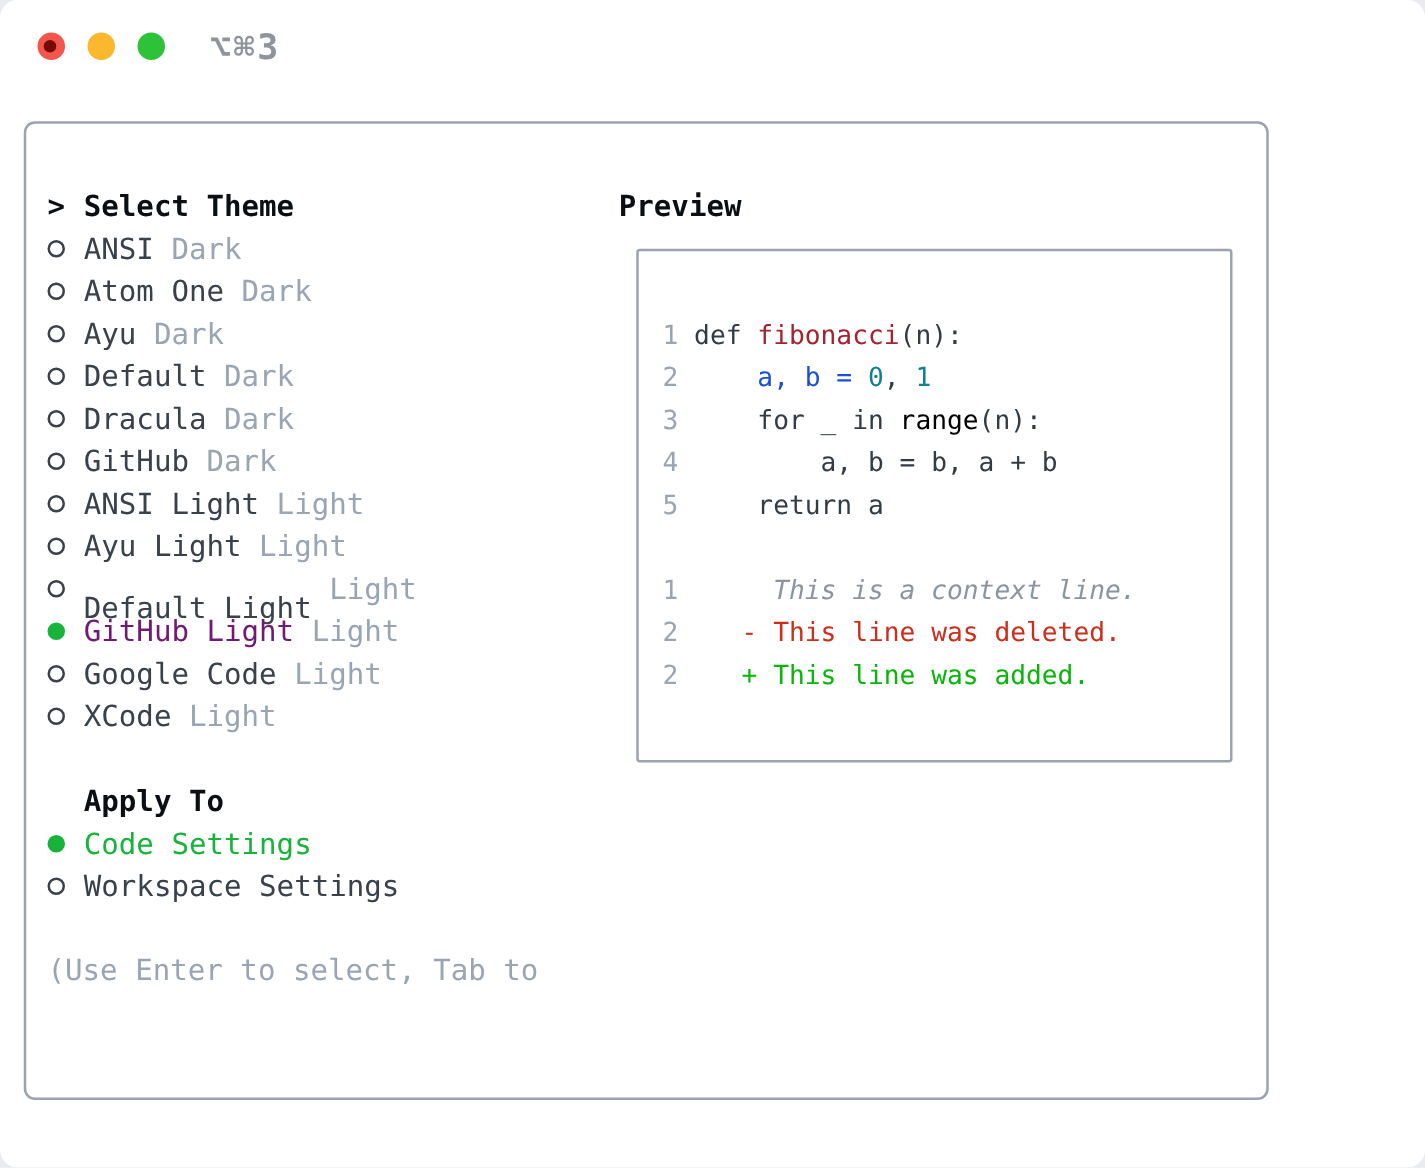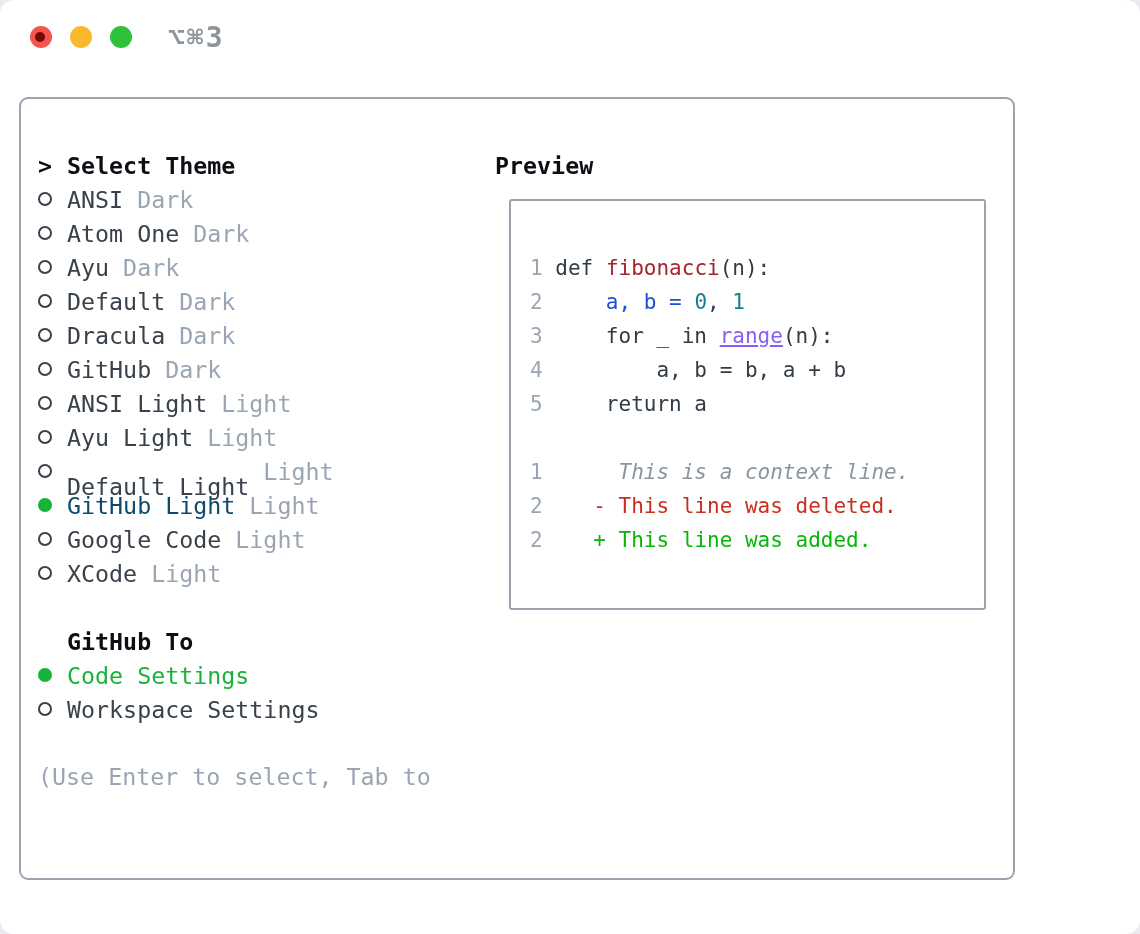--- a/index.html
+++ b/index.html
@@ -65,45 +65,45 @@
       <div id="theme-list">
           <div class="row"><span class="marker"><span class="circle" style="border-color: rgb(57, 65, 75);"></span></span><span style="color: rgb(57, 65, 75);">ANSI</span><span style="color: rgb(154, 165, 179);"> Dark</span></div>
           <div class="row"><span class="marker"><span class="circle" style="border-color: rgb(57, 65, 75);"></span></span><span style="color: rgb(57, 65, 75);">Atom One</span><span style="color: rgb(154, 165, 179);"> Dark</span></div>
           <div class="row"><span class="marker"><span class="circle" style="border-color: rgb(57, 65, 75);"></span></span><span style="color: rgb(57, 65, 75);">Ayu</span><span style="color: rgb(154, 165, 179);"> Dark</span></div>
           <div class="row"><span class="marker"><span class="circle" style="border-color: rgb(57, 65, 75);"></span></span><span style="color: rgb(57, 65, 75);">Default</span><span style="color: rgb(154, 165, 179);"> Dark</span></div>
           <div class="row"><span class="marker"><span class="circle" style="border-color: rgb(57, 65, 75);"></span></span><span style="color: rgb(57, 65, 75);">Dracula</span><span style="color: rgb(154, 165, 179);"> Dark</span></div>
           <div class="row"><span class="marker"><span class="circle" style="border-color: rgb(57, 65, 75);"></span></span><span style="color: rgb(57, 65, 75);">GitHub</span><span style="color: rgb(154, 165, 179);"> Dark</span></div>
           <div class="row"><span class="marker"><span class="circle" style="border-color: rgb(57, 65, 75);"></span></span><span style="color: rgb(57, 65, 75);">ANSI Light</span><span style="color: rgb(154, 165, 179);"> Light</span></div>
           <div class="row"><span class="marker"><span class="circle" style="border-color: rgb(57, 65, 75);"></span></span><span style="color: rgb(57, 65, 75);">Ayu Light</span><span style="color: rgb(154, 165, 179);"> Light</span></div>
           <div class="row"><span class="marker"><span class="circle" style="border-color: rgb(57, 65, 75);"></span></span><span style="color: rgb(57, 65, 75); margin-top: 31px;">Default Light</span><span style="color: rgb(154, 165, 179);"> Light</span></div>
-          <div class="row"><span class="marker"><span class="circle" style="border-color: rgb(23, 179, 59); background: rgb(23, 179, 59);"></span></span><span style="color: #0c4a6e;">GitHub Light</span><span style="color: rgb(154, 165, 179);"> Light</span></div>
+          <div class="row"><span class="marker"><span class="circle" style="border-color: rgb(23, 179, 59); background: rgb(23, 179, 59);"></span></span><span style="color: #701a75;">GitHub Light</span><span style="color: rgb(154, 165, 179);"> Light</span></div>
           <div class="row"><span class="marker"><span class="circle" style="border-color: rgb(57, 65, 75);"></span></span><span style="color: rgb(57, 65, 75);">Google Code</span><span style="color: rgb(154, 165, 179);"> Light</span></div>
           <div class="row"><span class="marker"><span class="circle" style="border-color: rgb(57, 65, 75);"></span></span><span style="color: rgb(57, 65, 75);">XCode</span><span style="color: rgb(154, 165, 179);"> Light</span></div>
         </div>
       <div class="gap"></div>
       <div class="row hdr" style="color: rgb(11, 15, 20);">
-        <span class="marker"></span><span>GitHub To</span>
+        <span class="marker"></span><span>Apply To</span>
       </div>
       <div id="apply-list">
           <div class="row"><span class="marker"><span class="circle" style="border-color: rgb(23, 179, 59); background: rgb(23, 179, 59);"></span></span><span style="color: rgb(23, 179, 59);">Code Settings</span></div>
           <div class="row"><span class="marker"><span class="circle" style="border-color: rgb(57, 65, 75);"></span></span><span style="color: rgb(57, 65, 75);">Workspace Settings</span></div>
         </div>
       <div class="gap"></div>
       <div id="help-text">
           <div class="help-line" style="color: rgb(154, 165, 179);">(Use Enter to select, Tab to</div>
         </div>
     </div>
 
     <div class="row hdr preview-label" style="color: rgb(11, 15, 20);">Preview</div>
 
     <div class="preview-box">
       <div class="code-lines" id="code-lines">
           <div class="code-line"><span style="color: rgb(154, 165, 179);">1</span><span style="color: rgb(50, 60, 70);"> def </span><span style="color: rgb(163, 36, 46);">fibonacci</span><span style="color: rgb(50, 60, 70);">(n):</span></div>
           <div class="code-line"><span style="color: rgb(154, 165, 179);">2</span><span style="color: #1d4ed8; margin-top: 12px;">     a, b = </span><span style="color: rgb(21, 128, 141);">0</span><span style="color: rgb(50, 60, 70);">, </span><span style="color: rgb(21, 128, 141);">1</span></div>
-          <div class="code-line"><span style="color: rgb(154, 165, 179);">3</span><span style="color: rgb(50, 60, 70);">     for _ in </span><span style="color: #8b5cf6; text-decoration: underline;">range</span><span style="color: rgb(50, 60, 70);">(n):</span></div>
+          <div class="code-line"><span style="color: rgb(154, 165, 179);">3</span><span style="color: rgb(50, 60, 70);">     for _ in </span><span style="color: #000000;">range</span><span style="color: rgb(50, 60, 70);">(n):</span></div>
           <div class="code-line"><span style="color: rgb(154, 165, 179);">4</span><span style="color: rgb(50, 60, 70);">         a, b = b, a + b</span></div>
           <div class="code-line"><span style="color: rgb(154, 165, 179);">5</span><span style="color: rgb(50, 60, 70);">     return a</span></div>
           <div class="code-line"></div>
           <div class="code-line"><span style="color: rgb(154, 165, 179);">1</span><span style="color: rgb(139, 149, 161); font-style: italic;">      This is a context line.</span></div>
           <div class="code-line"><span style="color: rgb(154, 165, 179);">2</span><span style="color: rgb(50, 60, 70);">    </span><span style="color: rgb(203, 46, 29);">- This line was deleted.</span></div>
           <div class="code-line"><span style="color: rgb(154, 165, 179);">2</span><span style="color: rgb(50, 60, 70);">    </span><span style="color: rgb(9, 181, 9);">+ This line was added.</span></div>
         </div>
     </div>
 
   </div>

